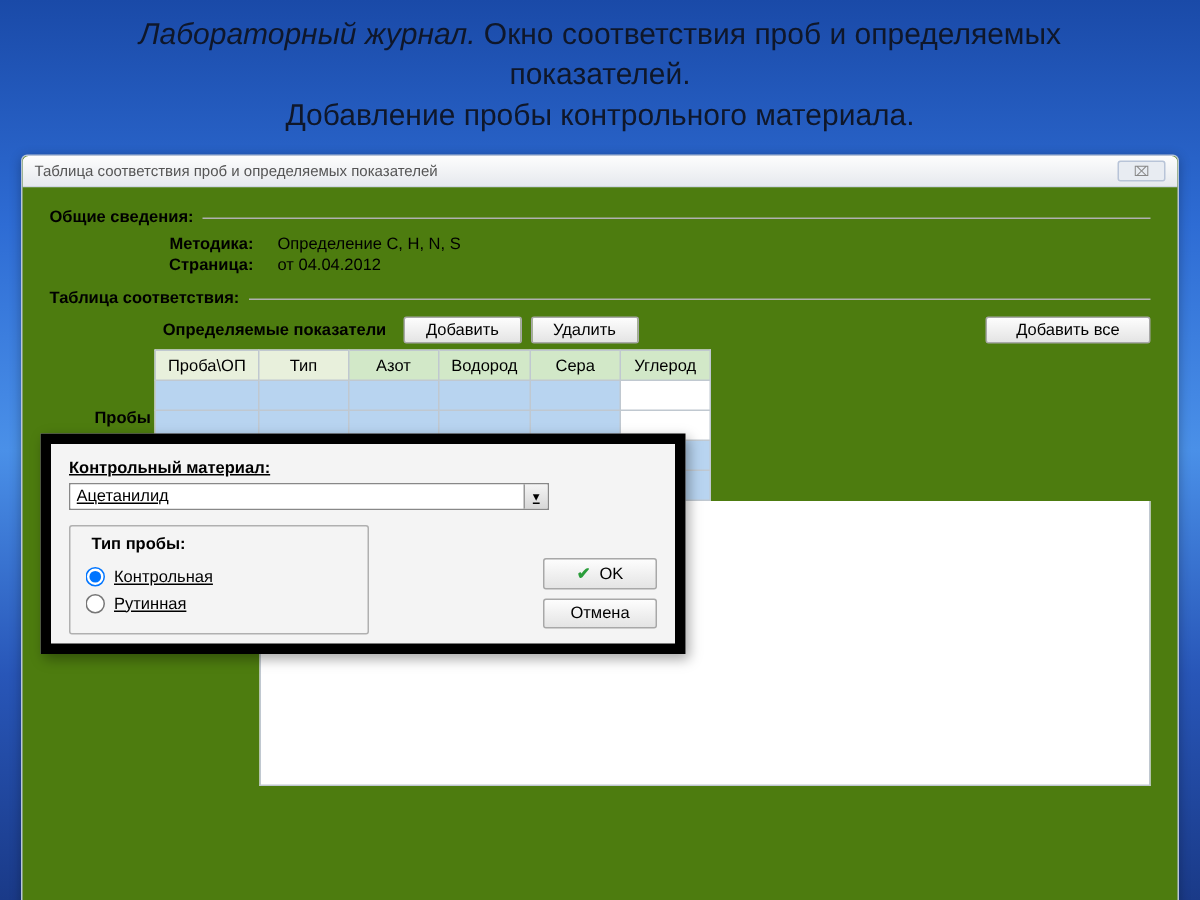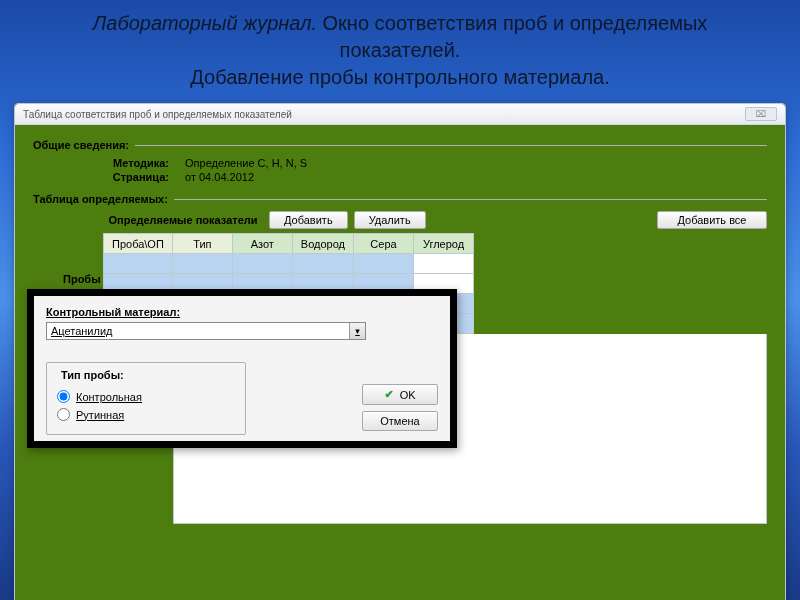--- a/index.html
+++ b/index.html
@@ -88,21 +88,21 @@
   }
   .combo input {
     flex:1; border:none; padding: 2px 4px; font-size: 11px; outline:none;
   }
   .combo .arrow {
     width: 16px; background: linear-gradient(180deg,#f4f4f4,#d8d8d8);
     border-left:1px solid #999; text-align:center; font-size:9px; line-height:16px;
   }
   .fieldset {
     border: 1px solid #b0b0b0; border-radius: 2px;
-    margin-top: 22px; padding: 6px 10px 8px; width: 200px;
+    margin-top: 10px; padding: 6px 10px 8px; width: 200px;
   }
   .fieldset .legend {
     font-size: 11px; font-weight: bold; background:#f4f4f4;
     margin-top: -13px; margin-bottom: 4px; display:inline-block; padding:0 4px;
   }
   .radio-row { display:flex; align-items:center; margin: 5px 0; font-size:11px;}
   .radio-row input { margin-right: 6px;}
   .dlg-buttons { position:absolute; right: 12px; bottom: 10px; display:flex; flex-direction:column; gap:6px;}
   .dlg-buttons .btn { min-width: 76px; padding: 3px 8px; display:flex; align-items:center; justify-content:center; gap:6px;}
   .check { color: #2a9d3a; font-weight:bold; }
@@ -142,21 +142,21 @@
     <div class="row">
       <span class="k">Методика:</span>
       <span class="v">Определение C, H, N, S</span>
     </div>
     <div class="row">
       <span class="k">Страница:</span>
       <span class="v">от 04.04.2012</span>
     </div>
 
     <div class="section-label" style="margin-top:10px">
-      <span>Таблица определяемых:</span>
+      <span>Таблица соответствия:</span>
         <span class="hr"></span>
     </div>
 
     <div class="toolbar-row">
       <div class="lbl">Определяемые показатели</div>
       <div class="btn">Добавить</div>
       <div class="btn">Удалить</div>
       <div class="spacer"></div>
       <div class="btn" style="min-width:110px">Добавить все</div>
     </div>

